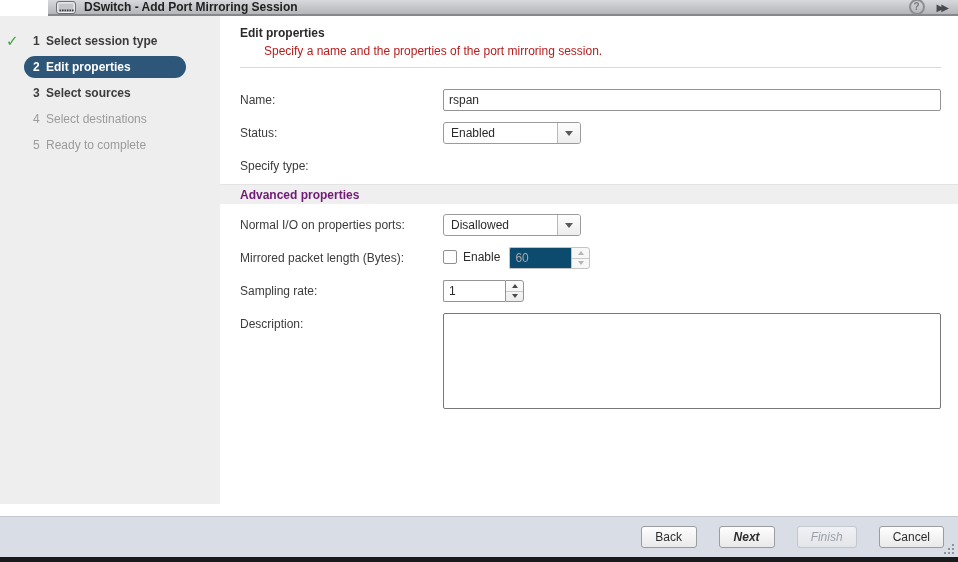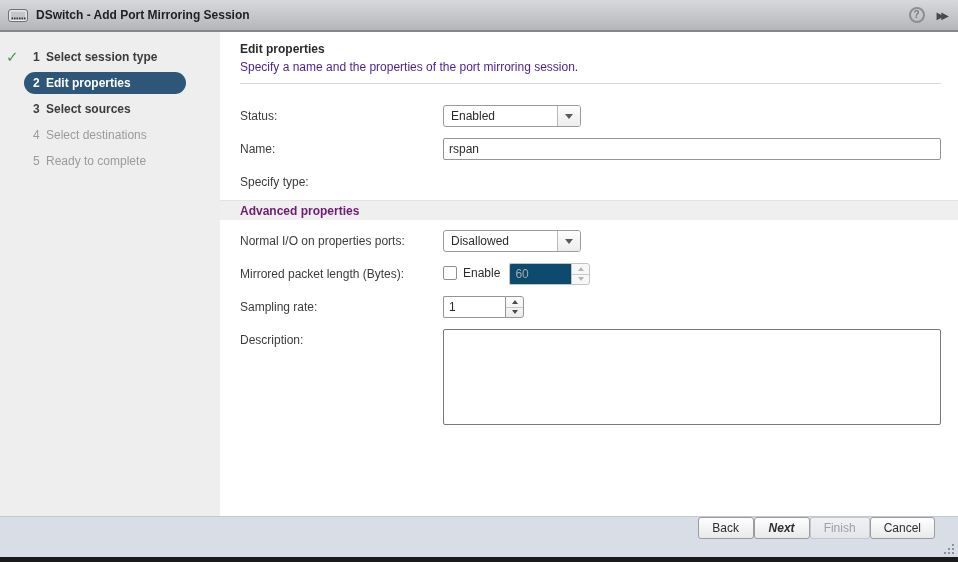--- a/index.html
+++ b/index.html
@@ -7,25 +7,26 @@
   body {
     font-family: "Liberation Sans", "DejaVu Sans", sans-serif;
     font-size: 12px;
     color: #3c3c3c;
     background:#fff;
   }
   .window { position:relative; width:958px; height:562px; overflow:hidden; background:#fff; }
 
   
   .titlebar {
-    height:32px;
+    height:16px;
     background: linear-gradient(#d7d9dc, #b4b6ba);
     border-bottom: 2px solid #85878b;
     display:flex; align-items:center;
     padding:0 8px;
+    margin-left:48px;
   }
   .titlebar .title { font-weight:bold; color:#1f1f1f; margin-left:8px; flex:1; }
   .help-btn {
     width:16px; height:16px; border:2px solid #8e8e90; border-radius:50%;
     color:#77787a; font-weight:bold; font-size:10px; line-height:12px;
     text-align:center; margin-right:12px; background:transparent; cursor:pointer;
   }
   .collapse-btn { color:#48494c; font-size:10px; letter-spacing:-3px; cursor:pointer; padding-right:4px; }
 
   
@@ -39,21 +40,21 @@
   .step .num { width:13px; flex-shrink:0; }
   .step.completed, .step.enabled { font-weight:bold; color:#3c3c3c; }
   .step.active { background:#2d5679; color:#ffffff; font-weight:bold; }
   .step.disabled { color:#9b9b9b; }
   .step .check {
     position:absolute; left:-18px; top:2px; color:#3da23d; font-weight:bold; font-size:15px;
   }
 
   
   .page-heading { font-weight:bold; color:#2a2a2a; margin-bottom:4px; }
-  .page-sub { color:#4c1d95; margin-bottom:9px; }
+  .page-sub { color:#b91c1c; margin-bottom:9px;margin-left:24px; }
   .divider { border:none; border-top:1px solid #d8d8d8; height:0; }
 
   .form { margin-top:21px; }
   .form-row { display:flex; margin-bottom:11px; align-items:flex-start; }
   .form-row .lbl { width:203px; padding-top:4px; flex-shrink:0; color:#3c3c3c; }
   .static-value { padding-top:4px; color:#2b2b2b; }
 
   .text-input {
     height:22px; border:1px solid #949494; border-radius:2px; padding:0 5px;
     font-family:inherit; font-size:12px; color:#2b2b2b; width:498px; background:#fff;
@@ -104,31 +105,31 @@
 
   .desc-textarea {
     width:498px; height:96px; border:1px solid #787878; border-radius:2px; resize:none;
     font-family:inherit; font-size:12px; padding:4px 5px; color:#2b2b2b;
   }
 
   
   .footer {
     position:absolute; left:0; right:0; bottom:5px; height:41px;
     background:#d9dde5; border-top:1px solid #c2c7d0;
-    display:flex; justify-content:flex-end; 
-    padding-right:23px;
+    display:flex; align-items:center; justify-content:flex-end; gap:22px;
+    padding-right:14px;
   }
   .btn {
     min-width:56px; height:22px; padding:0 13px;
     background:linear-gradient(#fefefe,#e9e9ea); border:1px solid #9a9ca1; border-radius:3px;
     font-family:inherit; font-size:12px; color:#2e2e2e; cursor:pointer;
   }
   .btn.primary { font-weight:bold;font-style:italic; }
   .btn.disabled {
-    background:linear-gradient(#f0f1f4,#e3e5e9); border-color:#c3c7ce; color:#9ba1a9; cursor:default;
+    background:linear-gradient(#f0f1f4,#e3e5e9); border-color:#c3c7ce; color:#9ba1a9; cursor:default;font-style:italic;
   }
   .bottom-edge { position:absolute; left:0; right:0; bottom:0; height:5px; background:#1a1a1d; }
   .grip { position:absolute; right:3px; bottom:2px; width:11px; height:11px; }
   .grip::after {
     content:""; position:absolute; width:2px; height:2px; background:transparent;
     box-shadow: 8px 0 #8d929b, 4px 4px #8d929b, 8px 4px #8d929b, 0 8px #8d929b, 4px 8px #8d929b, 8px 8px #8d929b;
   }
 </style>
 </head>
 <body>
@@ -182,32 +183,32 @@
     </div>
 
     <div class="main">
       <div class="page-heading">Edit properties</div>
       <div class="page-sub">Specify a name and the properties of the port mirroring session.</div>
       <hr class="divider">
 
       <div class="form">
 
         <div class="form-row">
+          <span class="lbl">Name:</span>
+          <input class="text-input" type="text" value="rspan" style="">
+        </div>
+
+        <div class="form-row">
           <span class="lbl">Status:</span>
           <div class="dropdown">
             <span class="dd-text">Enabled</span>
             <span class="dd-arrow">
                 <span class="tri-down"></span>
               </span>
           </div>
-        </div>
-
-        <div class="form-row">
-          <span class="lbl">Name:</span>
-          <input class="text-input" type="text" value="rspan" style="">
         </div>
 
         <div class="form-row">
           <span class="lbl">Specify type:</span>
         </div>
 
         <div class="section-band">Advanced properties</div>
 
         <div class="form-row">
           <span class="lbl">Normal I/O on properties ports:</span>

